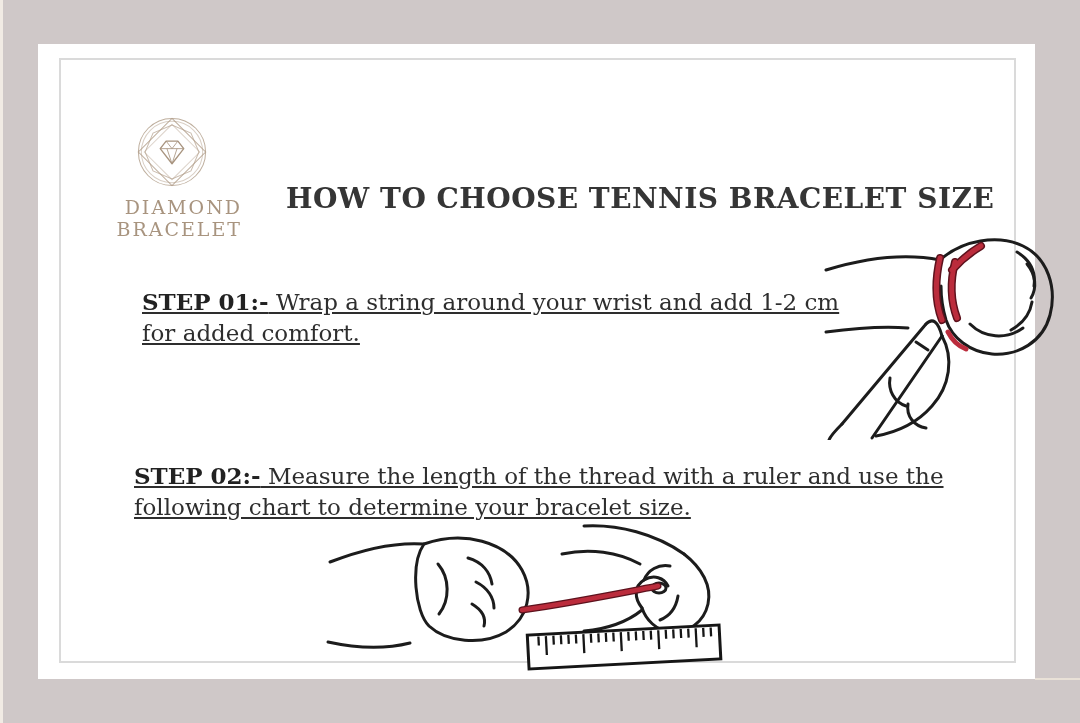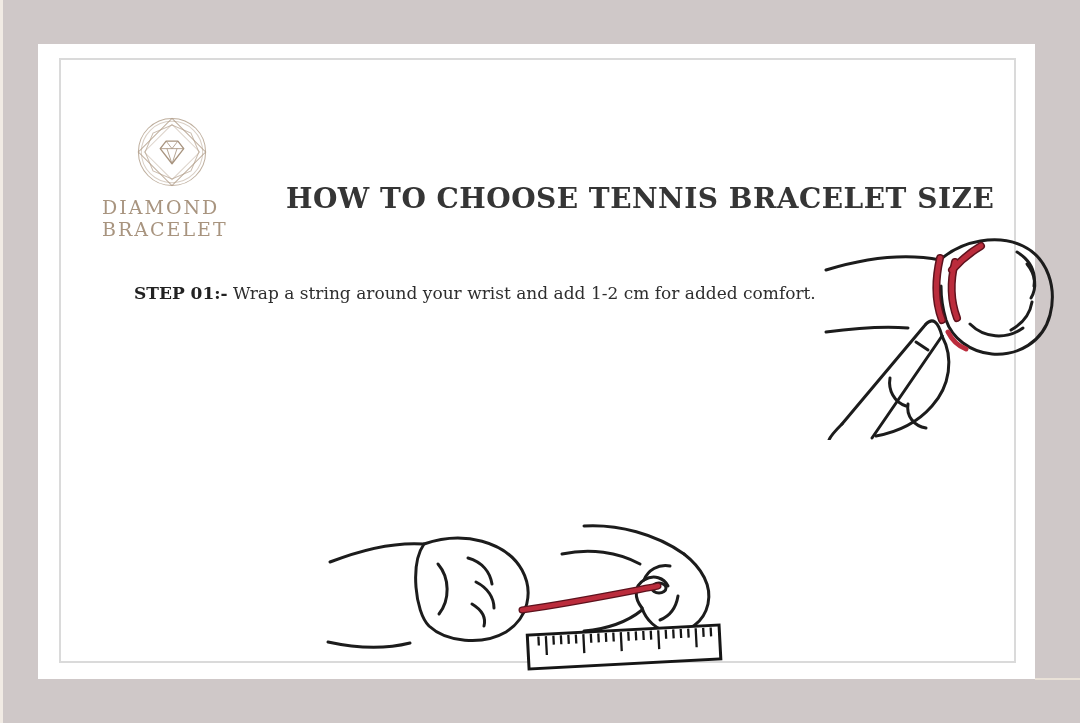--- a/index.html
+++ b/index.html
@@ -12,35 +12,35 @@
   .edge-left{position:absolute;left:0;top:0;width:3px;height:723px;background:#f1ebe4;}
   .seam-h{position:absolute;left:1035px;top:678px;width:45px;height:2px;background:#e9e1d7;}
   .page{
     position:absolute;left:38px;top:44px;width:997px;height:635px;background:#ffffff;
   }
   .panel{
     position:absolute;left:21px;top:14px;width:953px;height:601px;
     border:2px solid #dadada;background:#ffffff;
   }
   .logo{
-    position:absolute;left:64px;top:66px;width:140px;text-align:left;
+    position:absolute;left:64px;top:66px;width:140px;text-align:right;
     color:#a8947f;
   }
   .logo .emblem{display:block;margin:0 auto 2px auto;}
   .logo .brand-line{
     display:block;font-size:19px;letter-spacing:2px;line-height:22px;
     color:#a8947f;
   }
   .title{
     position:absolute;left:240px;top:130px;width:700px;margin:8px;
     text-align:right;font-size:28px;font-weight:bold;letter-spacing:0.5px;
     color:#353535;white-space:nowrap;
   }
   .step{
-    position:absolute;font-size:17px;line-height:31px;color:#2e2e2e;margin:8px;
+    position:absolute;font-size:23px;line-height:31px;color:#2e2e2e;margin:16px;text-decoration:underline;
   }
   .step b{color:#222;}
   .step1{left:88px;top:226px;width:730px;}
   .step2{left:80px;top:400px;width:905px;}
   .illus1{position:absolute;left:786px;top:182px;}
   .illus2{position:absolute;left:288px;top:480px;}
 </style>
 </head>
 <body>
 
@@ -66,20 +66,21 @@
         </g>
       </svg>
       <span class="brand-line">DIAMOND</span>
       <span class="brand-line">BRACELET</span>
     </div>
 
     <h1 class="title">HOW TO CHOOSE TENNIS BRACELET SIZE</h1>
 
     <p class="step step1"><b>STEP 01:-</b><span> Wrap a string around your wrist and add 1-2 cm for added comfort.</span></p>
 
+    <p class="step step2"><b>STEP 02:-</b><span> Measure the length of the thread with a ruler and use the following chart to determine your bracelet size.</span></p>
 
     <svg class="illus1" width="232" height="214" viewBox="0 0 232 214" aria-label="Finger pointing at a red string wrapped around a wrist">
       <g stroke="#1c1c1c" stroke-width="3" fill="none" stroke-linecap="round" stroke-linejoin="round">
 
         <path d="M2,44 C48,30 86,28 116,34"></path>
         <path d="M2,106 C32,102 60,100 84,102"></path>
 
         <path d="M116,34 C138,14 174,8 199,20 C224,32 233,62 226,89 C219,116 194,130 168,128 C146,126 128,112 122,94 C119,84 117,72 117,60"></path>
 
         <path d="M193,26 C206,34 212,46 210,60"></path>

